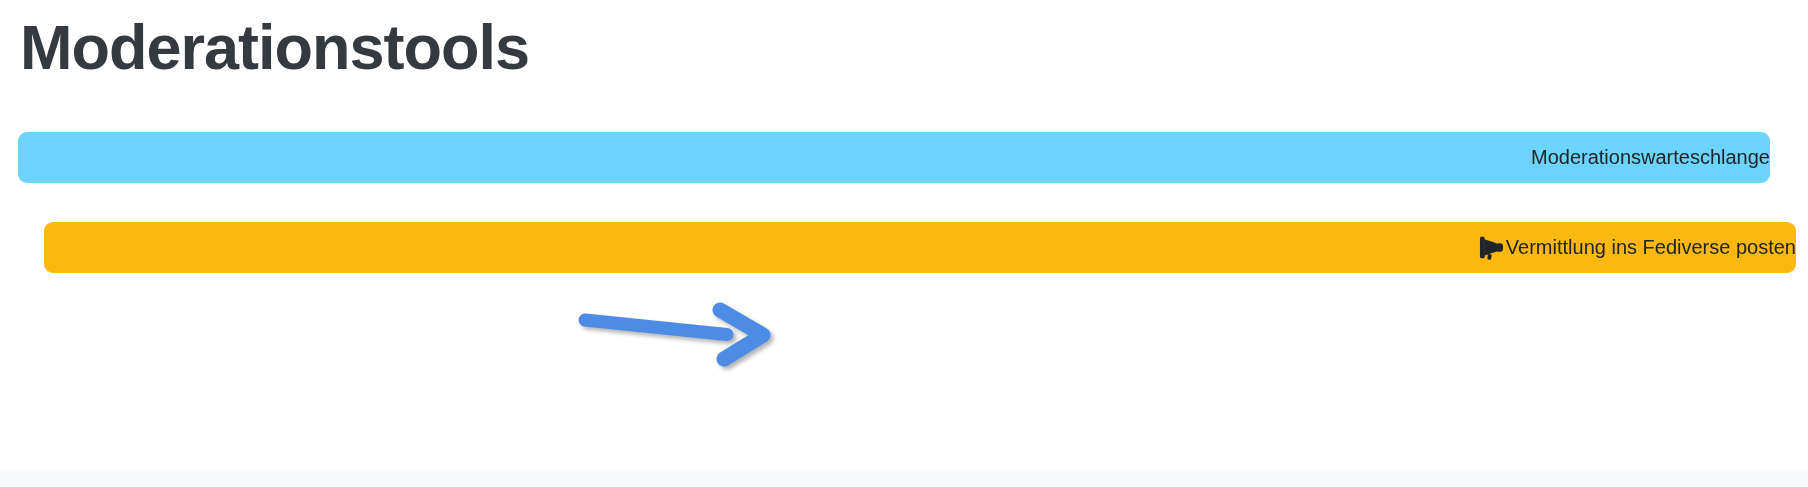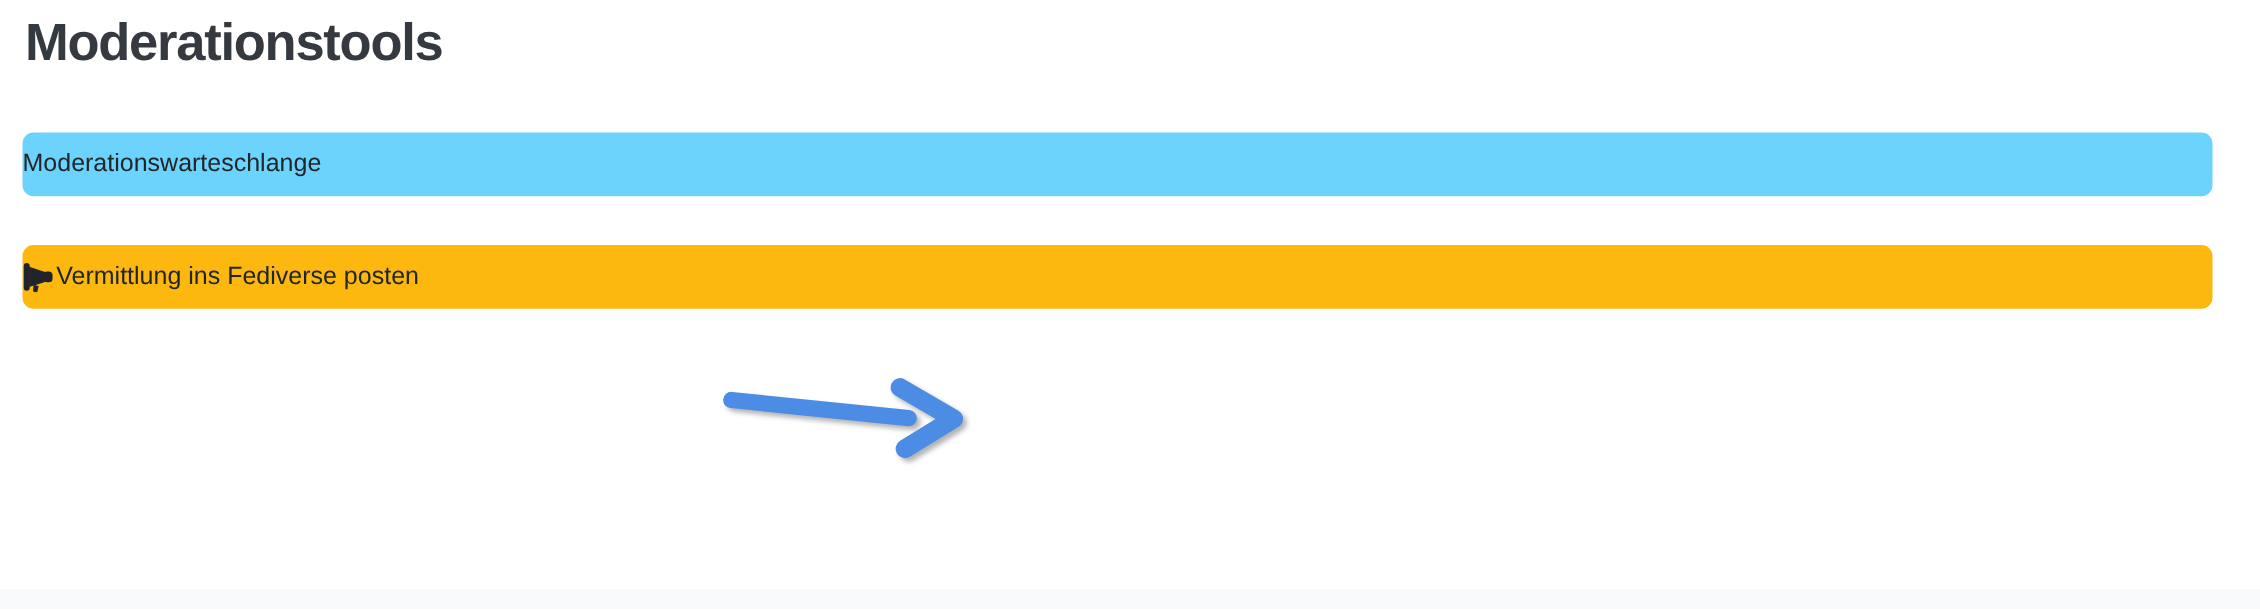--- a/index.html
+++ b/index.html
@@ -10,50 +10,50 @@
     background: var(--page-bg, #ffffff);
     font-family: "Liberation Sans", sans-serif;
   }
   .page {
     position: relative;
     width: 1808px;
     height: 487px;
   }
   .page-title {
     margin: 8px 0 0 20px;
-    font-size: 42px;
+    font-size: 63px;
     font-weight: 700;
     letter-spacing: -1px;
     color: var(--heading-text, #343a40);
     line-height: 1.25;
   }
   .button-stack {
     display: flex;
     flex-direction: column;
     gap: 39px;
     margin-top: 45px;
     padding-left: 18px;
     padding-right: 38px;
   }
   .btn {
     width: 100%;
     height: 51px;
     border: none;
     border-radius: 9px;
     display: flex;
     align-items: center;
-    justify-content: flex-start;
+    justify-content: flex-end;
     font-family: "Liberation Sans", sans-serif;
     font-size: 20px;
     color: var(--button-text, #212529);
     cursor: pointer;
     line-height: 1;
   }
   .btn-info { background: var(--info-bg, #6bd3fc); }
-  .btn-warning { background: var(--warning-bg, #fdb80f); }
+  .btn-warning { background: var(--warning-bg, #fdb80f); margin-left: 26px; }
   .btn .icon {
     display: inline-flex;
     align-items: center;
     margin-right: 2px;
   }
   .btn .icon svg {
     width: 25px;
     height: 25px;
     fill: var(--button-text, #212529);
   }

